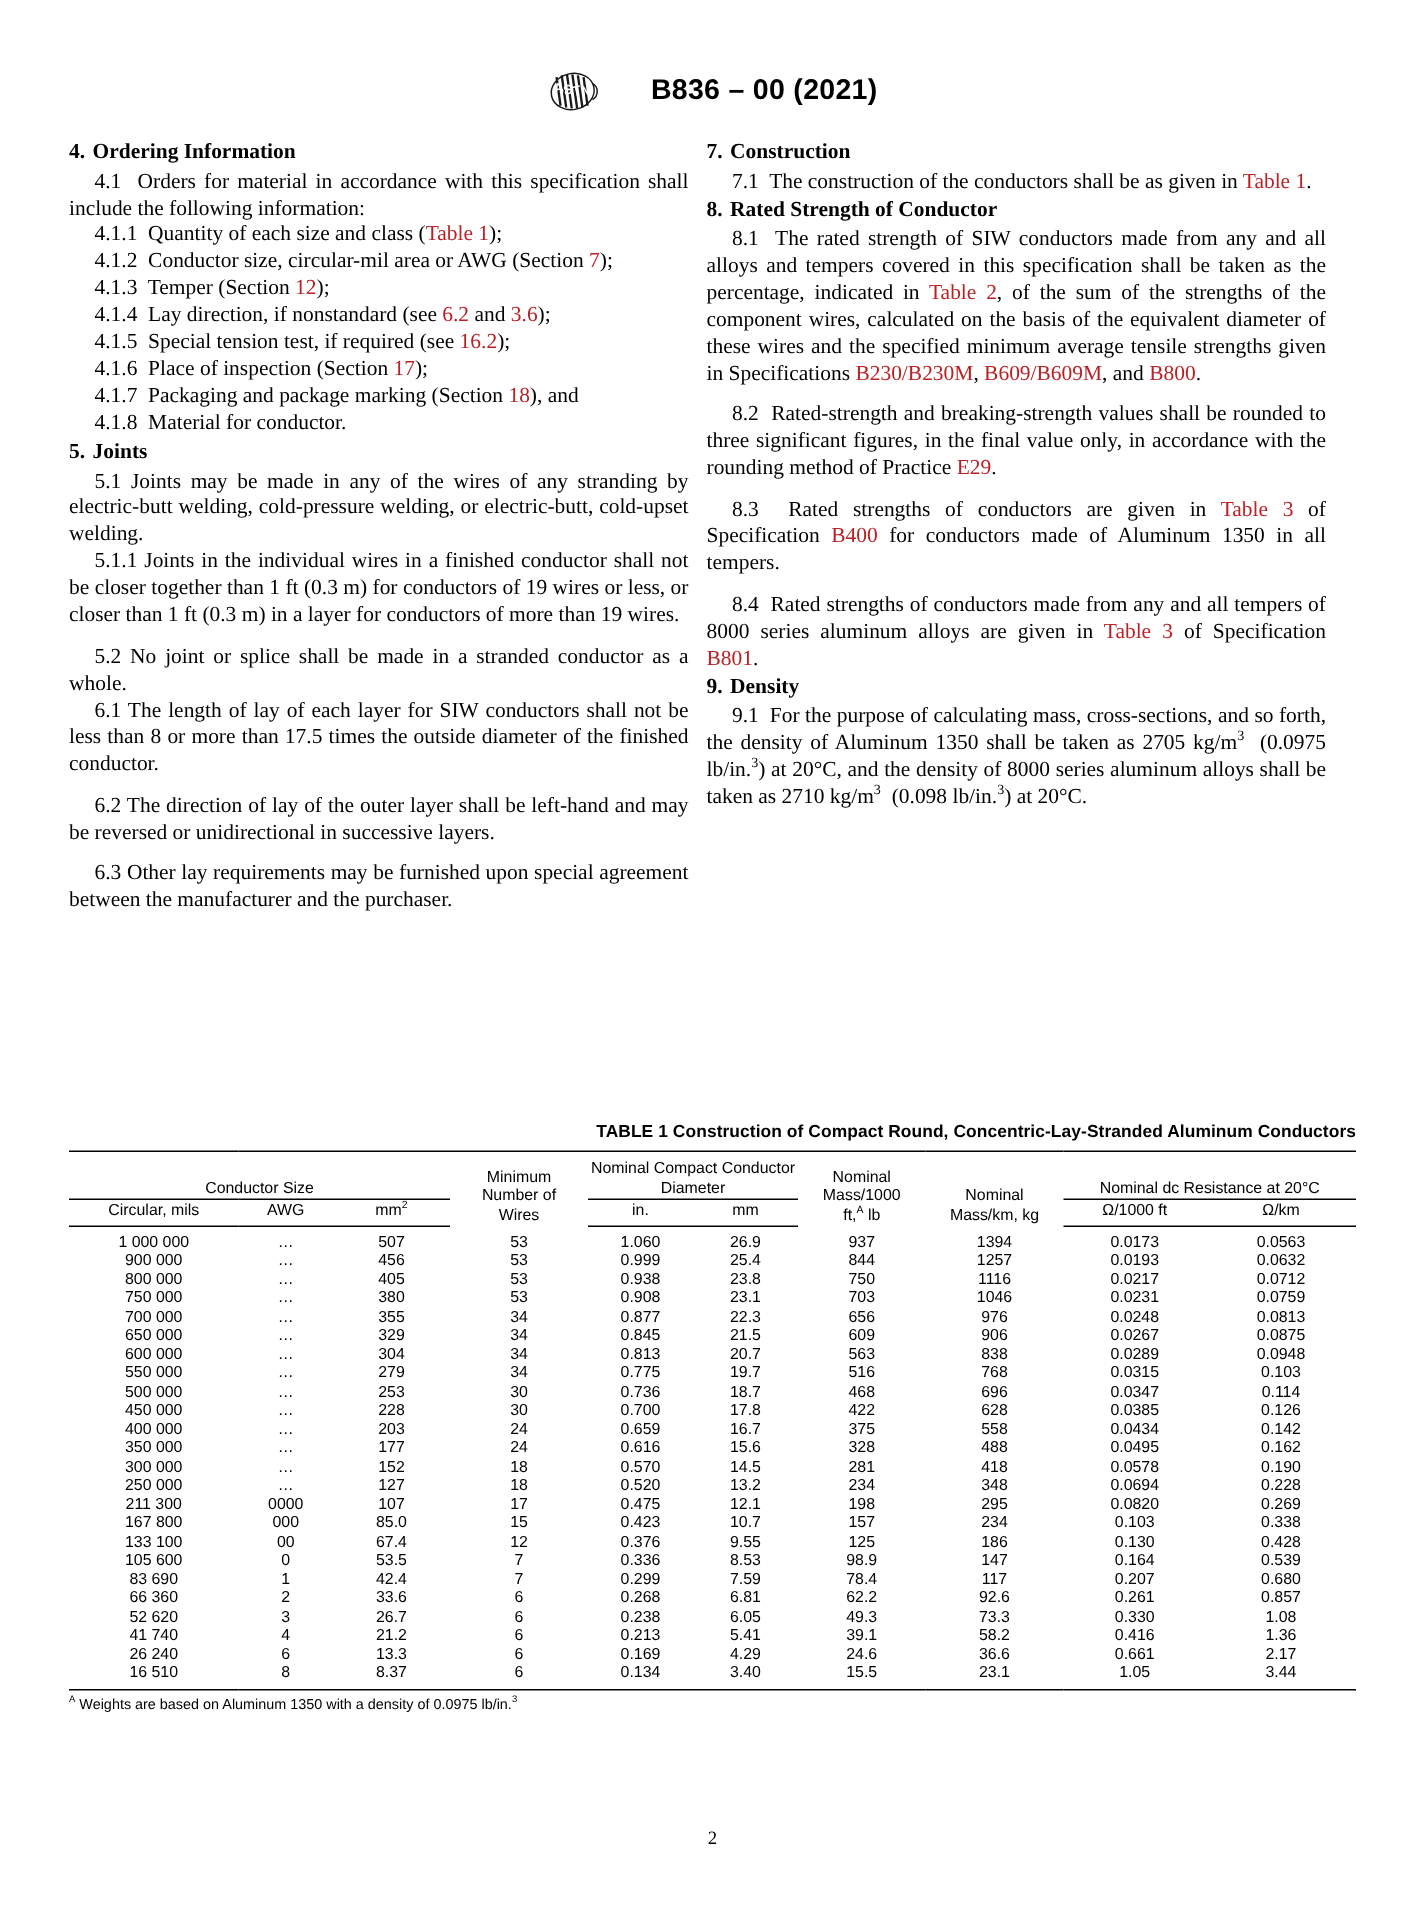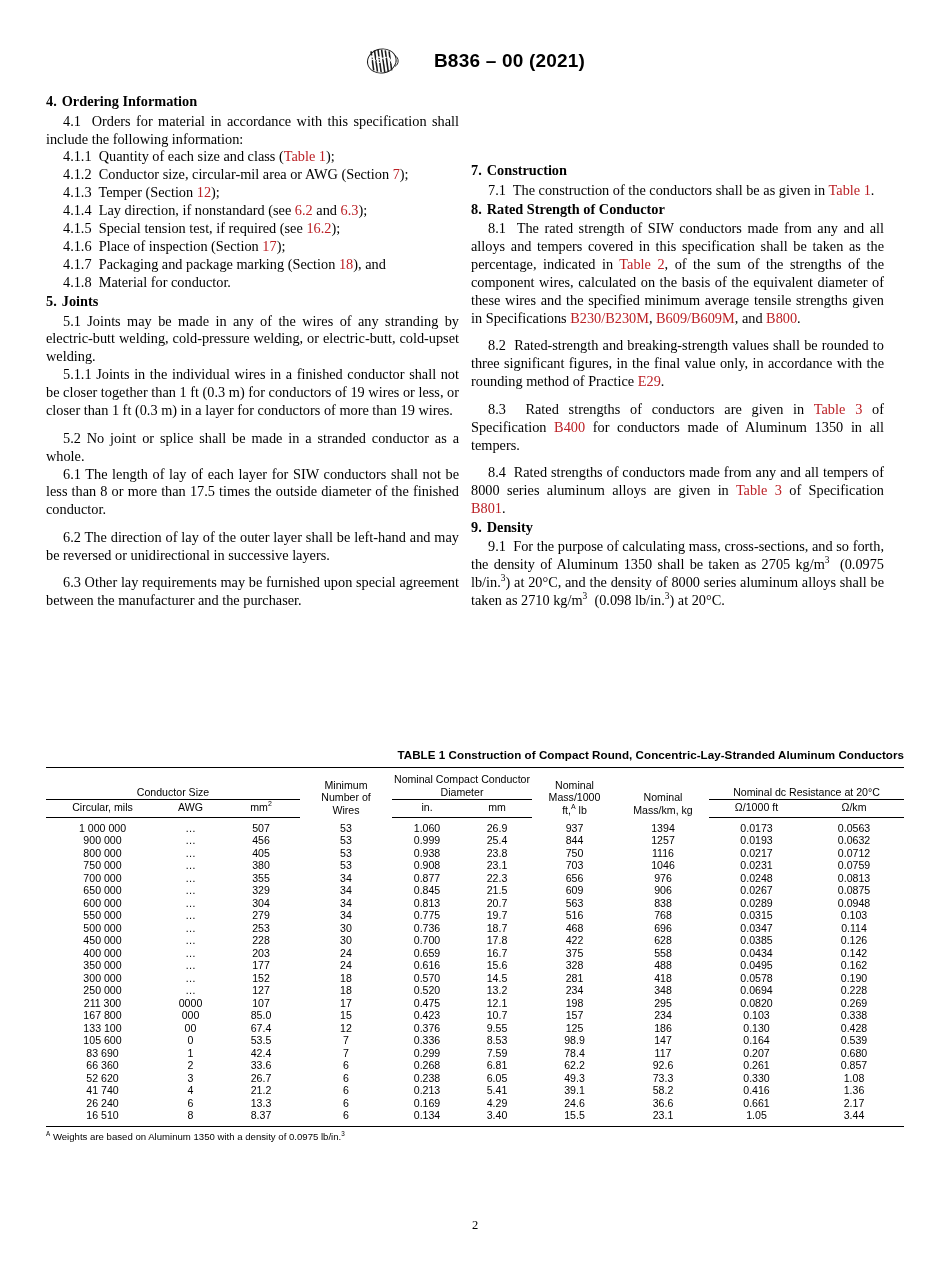--- a/index.html
+++ b/index.html
@@ -49,21 +49,20 @@
   }
 
   
   .columns {
     position: absolute;
     top: 92px;
     left: 46px;
     width: 858px;
     display: flex;
     gap: 12px;
-    align-items: flex-end;
   }
   .col {
     width: 413px;
   }
   h2.section-head {
     font-family: "Liberation Serif", serif;
     font-weight: bold;
     font-size: 14.3px;
     margin: 0 0 2px 0;
     padding: 0;
@@ -192,21 +191,21 @@
 
     <div class="col">
 
       <h2 class="section-head">
         <span class="num">4.</span><span>Ordering Information</span>
       </h2>
       <p class="para indent">4.1&nbsp; Orders for material in accordance with this specification shall include the following information:</p>
       <p class="para indent">4.1.1&nbsp; Quantity of each size and class (<span class="ref">Table 1</span>);</p>
       <p class="para indent">4.1.2&nbsp; Conductor size, circular-mil area or AWG (Section&nbsp;<span class="ref">7</span>);</p>
       <p class="para indent">4.1.3&nbsp; Temper (Section <span class="ref">12</span>);</p>
-      <p class="para indent">4.1.4&nbsp; Lay direction, if nonstandard (see <span class="ref">6.2</span> and <span class="ref">6.3</span>);</p>
+      <p class="para indent">4.1.4&nbsp; Lay direction, if nonstandard (see <span class="ref">6.2</span> and <span class="ref">3.6</span>);</p>
       <p class="para indent">4.1.5&nbsp; Special tension test, if required (see <span class="ref">16.2</span>);</p>
       <p class="para indent">4.1.6&nbsp; Place of inspection (Section <span class="ref">17</span>);</p>
       <p class="para indent">4.1.7&nbsp; Packaging and package marking (Section <span class="ref">18</span>), and</p>
       <p class="para indent">4.1.8&nbsp; Material for conductor.</p>
 
       <h2 class="section-head gap-before">
         <span class="num">5.</span><span>Joints</span>
       </h2>
       <p class="para indent">5.1  Joints may be made in any of the wires of any stranding by electric-butt welding, cold-pressure welding, or electric-butt, cold-upset welding.</p>
       <p class="para indent">5.1.1  Joints in the individual wires in a finished conductor shall not be closer together than 1 ft (0.3 m) for conductors of 19 wires or less, or closer than 1 ft (0.3 m) in a layer for conductors of more than 19 wires.</p>

